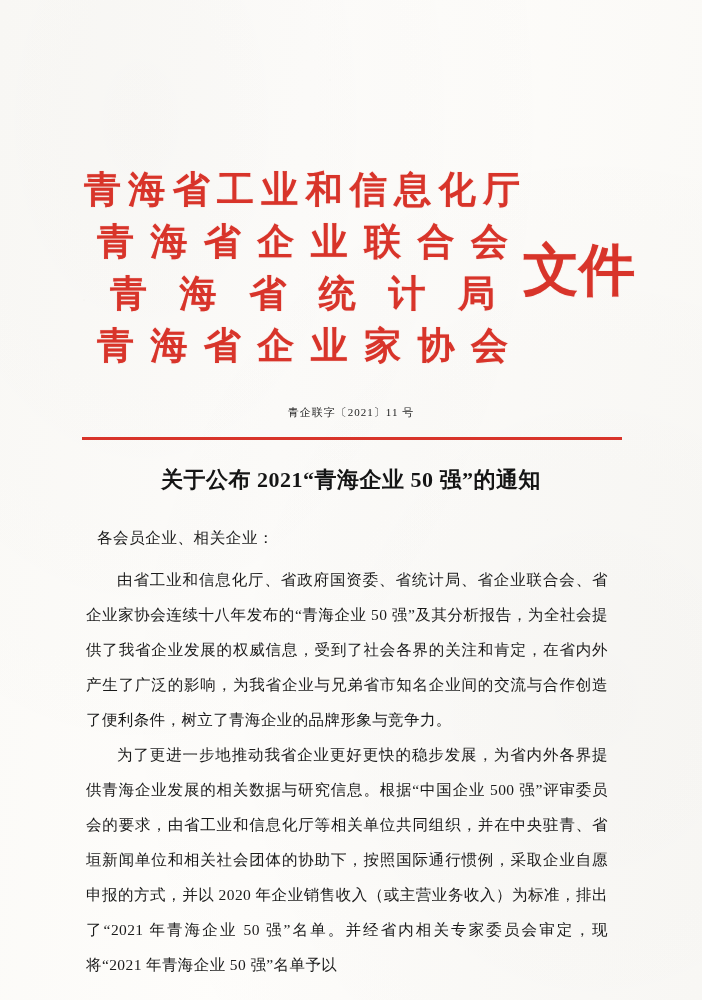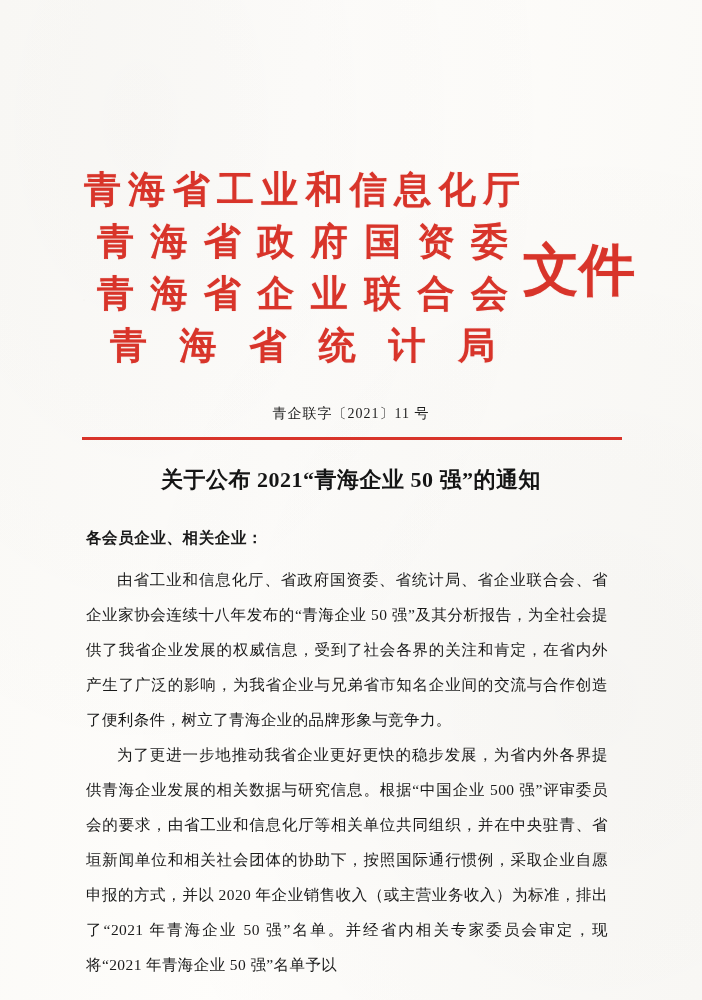--- a/index.html
+++ b/index.html
@@ -82,21 +82,21 @@
     text-shadow: 0 0 1px rgba(216,52,42,0.45);
   }
   #doc-number {
     position: absolute;
     left: 0;
     top: 405px;
     width: 702px;
     text-align: center;
     color: #1c1c1c;
     font-family: "Liberation Serif", serif;
-    font-size: 14px;
+    font-size: 11px;
     letter-spacing: 1px;
   }
   #red-rule {
     position: absolute;
     left: 82px;
     top: 437px;
     width: 540px;
     height: 2.5px;
     background: #d8342a;
   }
@@ -109,26 +109,25 @@
     width: 702px;
     text-align: center;
     font-family: "Liberation Serif", serif;
     font-size: 22px;
     font-weight: bold;
     color: #151515;
     letter-spacing: 0.5px;
   }
   #salutation {
     position: absolute;
-    left: 86px;
+    left: 97px;
     top: 528px;
     font-size: 15.5px;
     color: #1a1a1a;
     letter-spacing: 0.6px;
-    font-weight: bold;
   }
   #body-text {
     position: absolute;
     left: 86px;
     top: 562px;
     width: 532px;
     font-size: 15.5px;
     color: #1a1a1a;
     line-height: 35px;
     letter-spacing: 0.4px;
@@ -145,27 +144,27 @@
 <body>
 
 <div id="page">
   <div id="paper-texture"></div>
 
   <div id="letterhead">
     <div class="lh-row">
       <div class="lh-title spread1">青海省工业和信息化厅</div>
     </div>
     <div class="lh-row">
-      <div class="lh-title spread2">青海省政府国资委</div>
-    </div>
-    <div class="lh-row">
       <div class="lh-title spread2">青海省企业联合会</div>
     </div>
     <div class="lh-row">
       <div class="lh-title spread3">青海省统计局</div>
+    </div>
+    <div class="lh-row">
+      <div class="lh-title spread2">青海省企业家协会</div>
     </div>
   </div>
 
   <div id="lh-wenjian">文件</div>
 
   <div id="doc-number">青企联字〔2021〕11 号</div>
 
   <div id="red-rule"></div>
 
   <div id="doc-title">关于公布 2021“青海企业 50 强”的通知</div>

